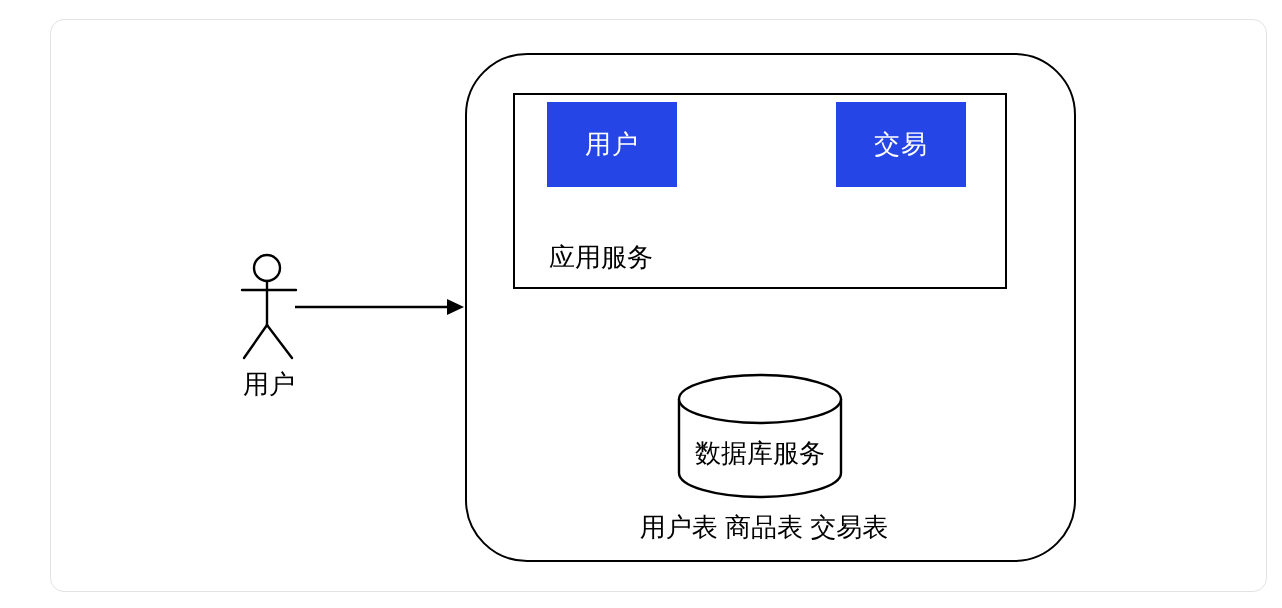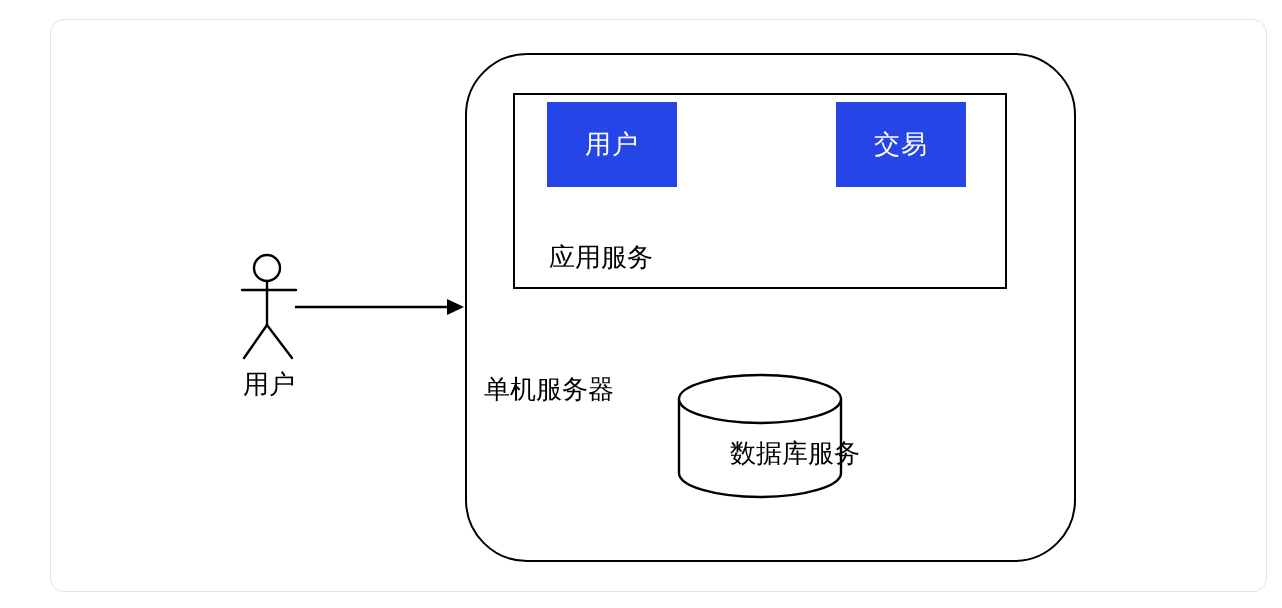--- a/index.html
+++ b/index.html
@@ -55,21 +55,21 @@
 
   .label {
     position: absolute;
     color: #000000;
     font-size: 26px;
     line-height: 30px;
     white-space: nowrap;
   }
   .app-label    { left: 34px;  top: 147px; }            
   .server-label { left: 460px; top: 374px; }
-  .db-label     { left: 636px; top: 438px; width: 200px; text-align: right; }
+  .db-label     { left: 636px; top: 438px; width: 200px; text-align: center; }
   .tables-label { left: 558px; top: 512px; width: 364px; text-align: center; }
   .actor-label  { left: 195px; top: 369px; width: 100px; text-align: center; }
 </style>
 </head>
 <body>
 
 <div class="page">
 
   <div class="card"></div>
 
@@ -102,20 +102,20 @@
     <div class="label app-label">应用服务</div>
   </div>
 
   <svg class="shapes" viewBox="0 0 1282 608">
     <g stroke="#000000" stroke-width="2.4" fill="#ffffff">
       <path d="M 655 399 L 655 473 A 81 24 0 0 0 817 473 L 817 399"></path>
       <ellipse cx="736" cy="399" rx="81" ry="24"></ellipse>
     </g>
   </svg>
 
-  <div class="label server-label">单机服务器</div>
 
   <div class="label db-label">数据库服务</div>
 
+  <div class="label tables-label">用户表 商品表 交易表</div>
 
   <div class="label actor-label">用户</div>
 
 </div>
 
 </body></html>

